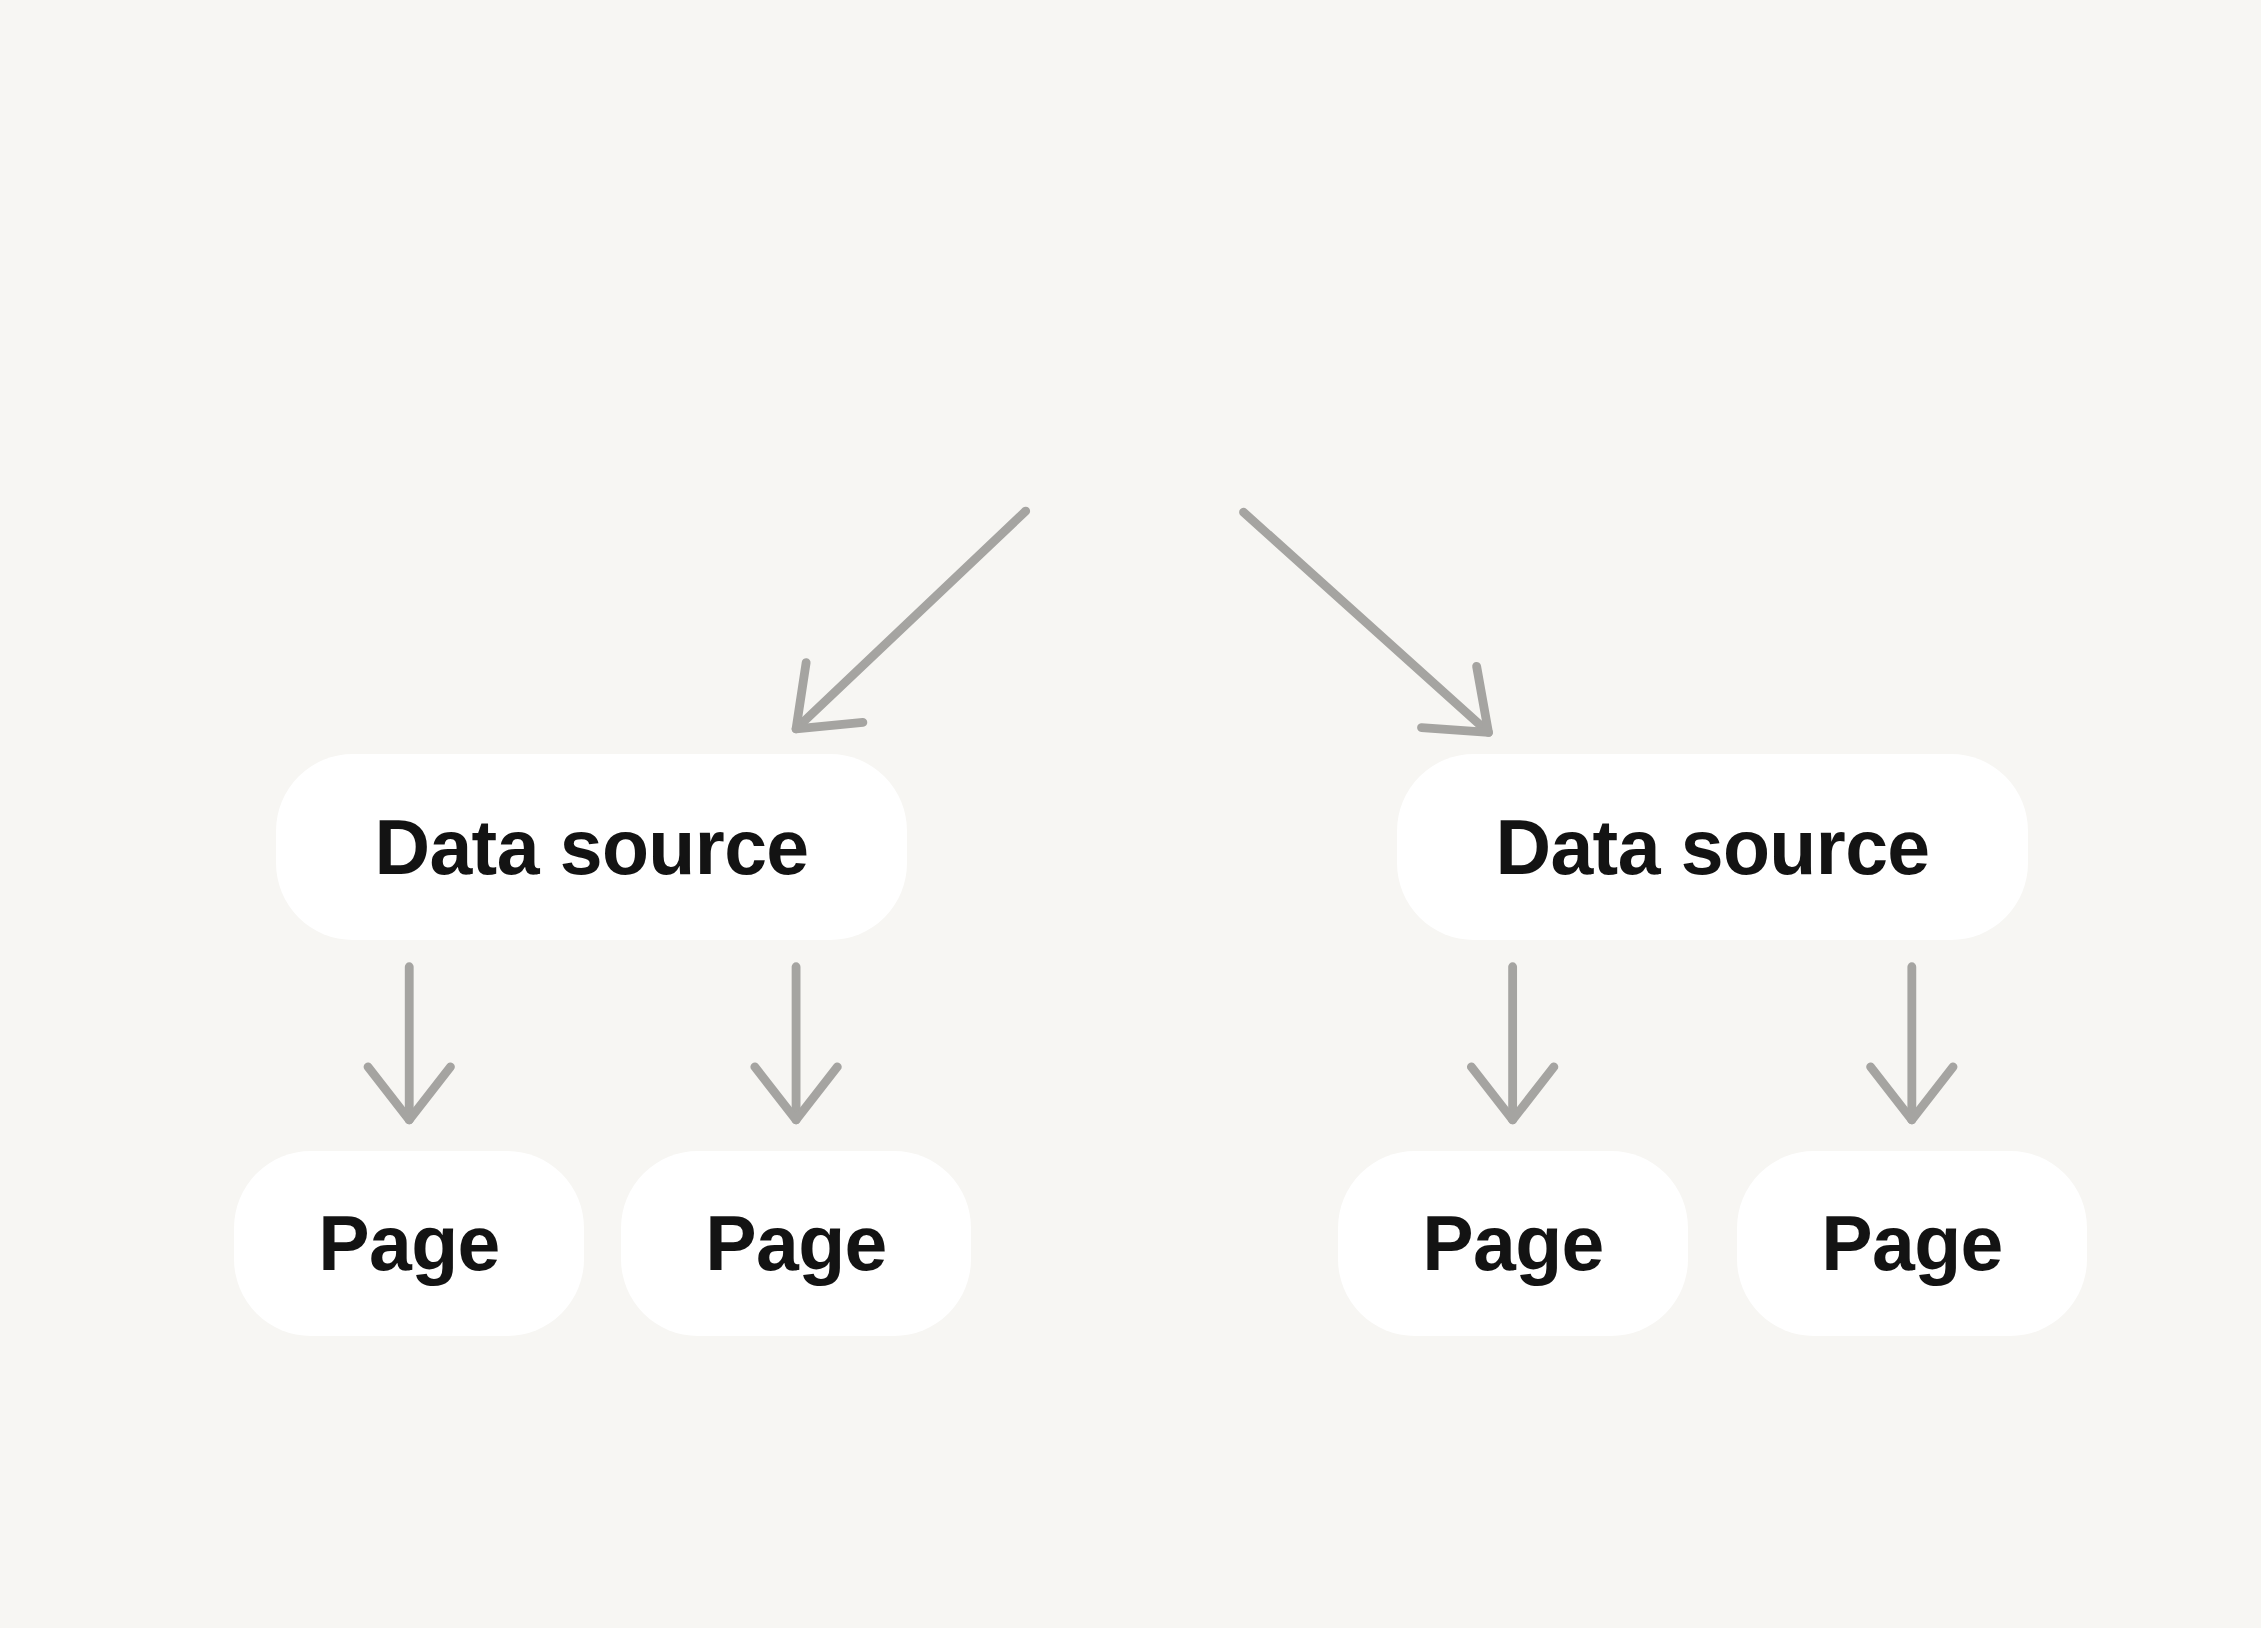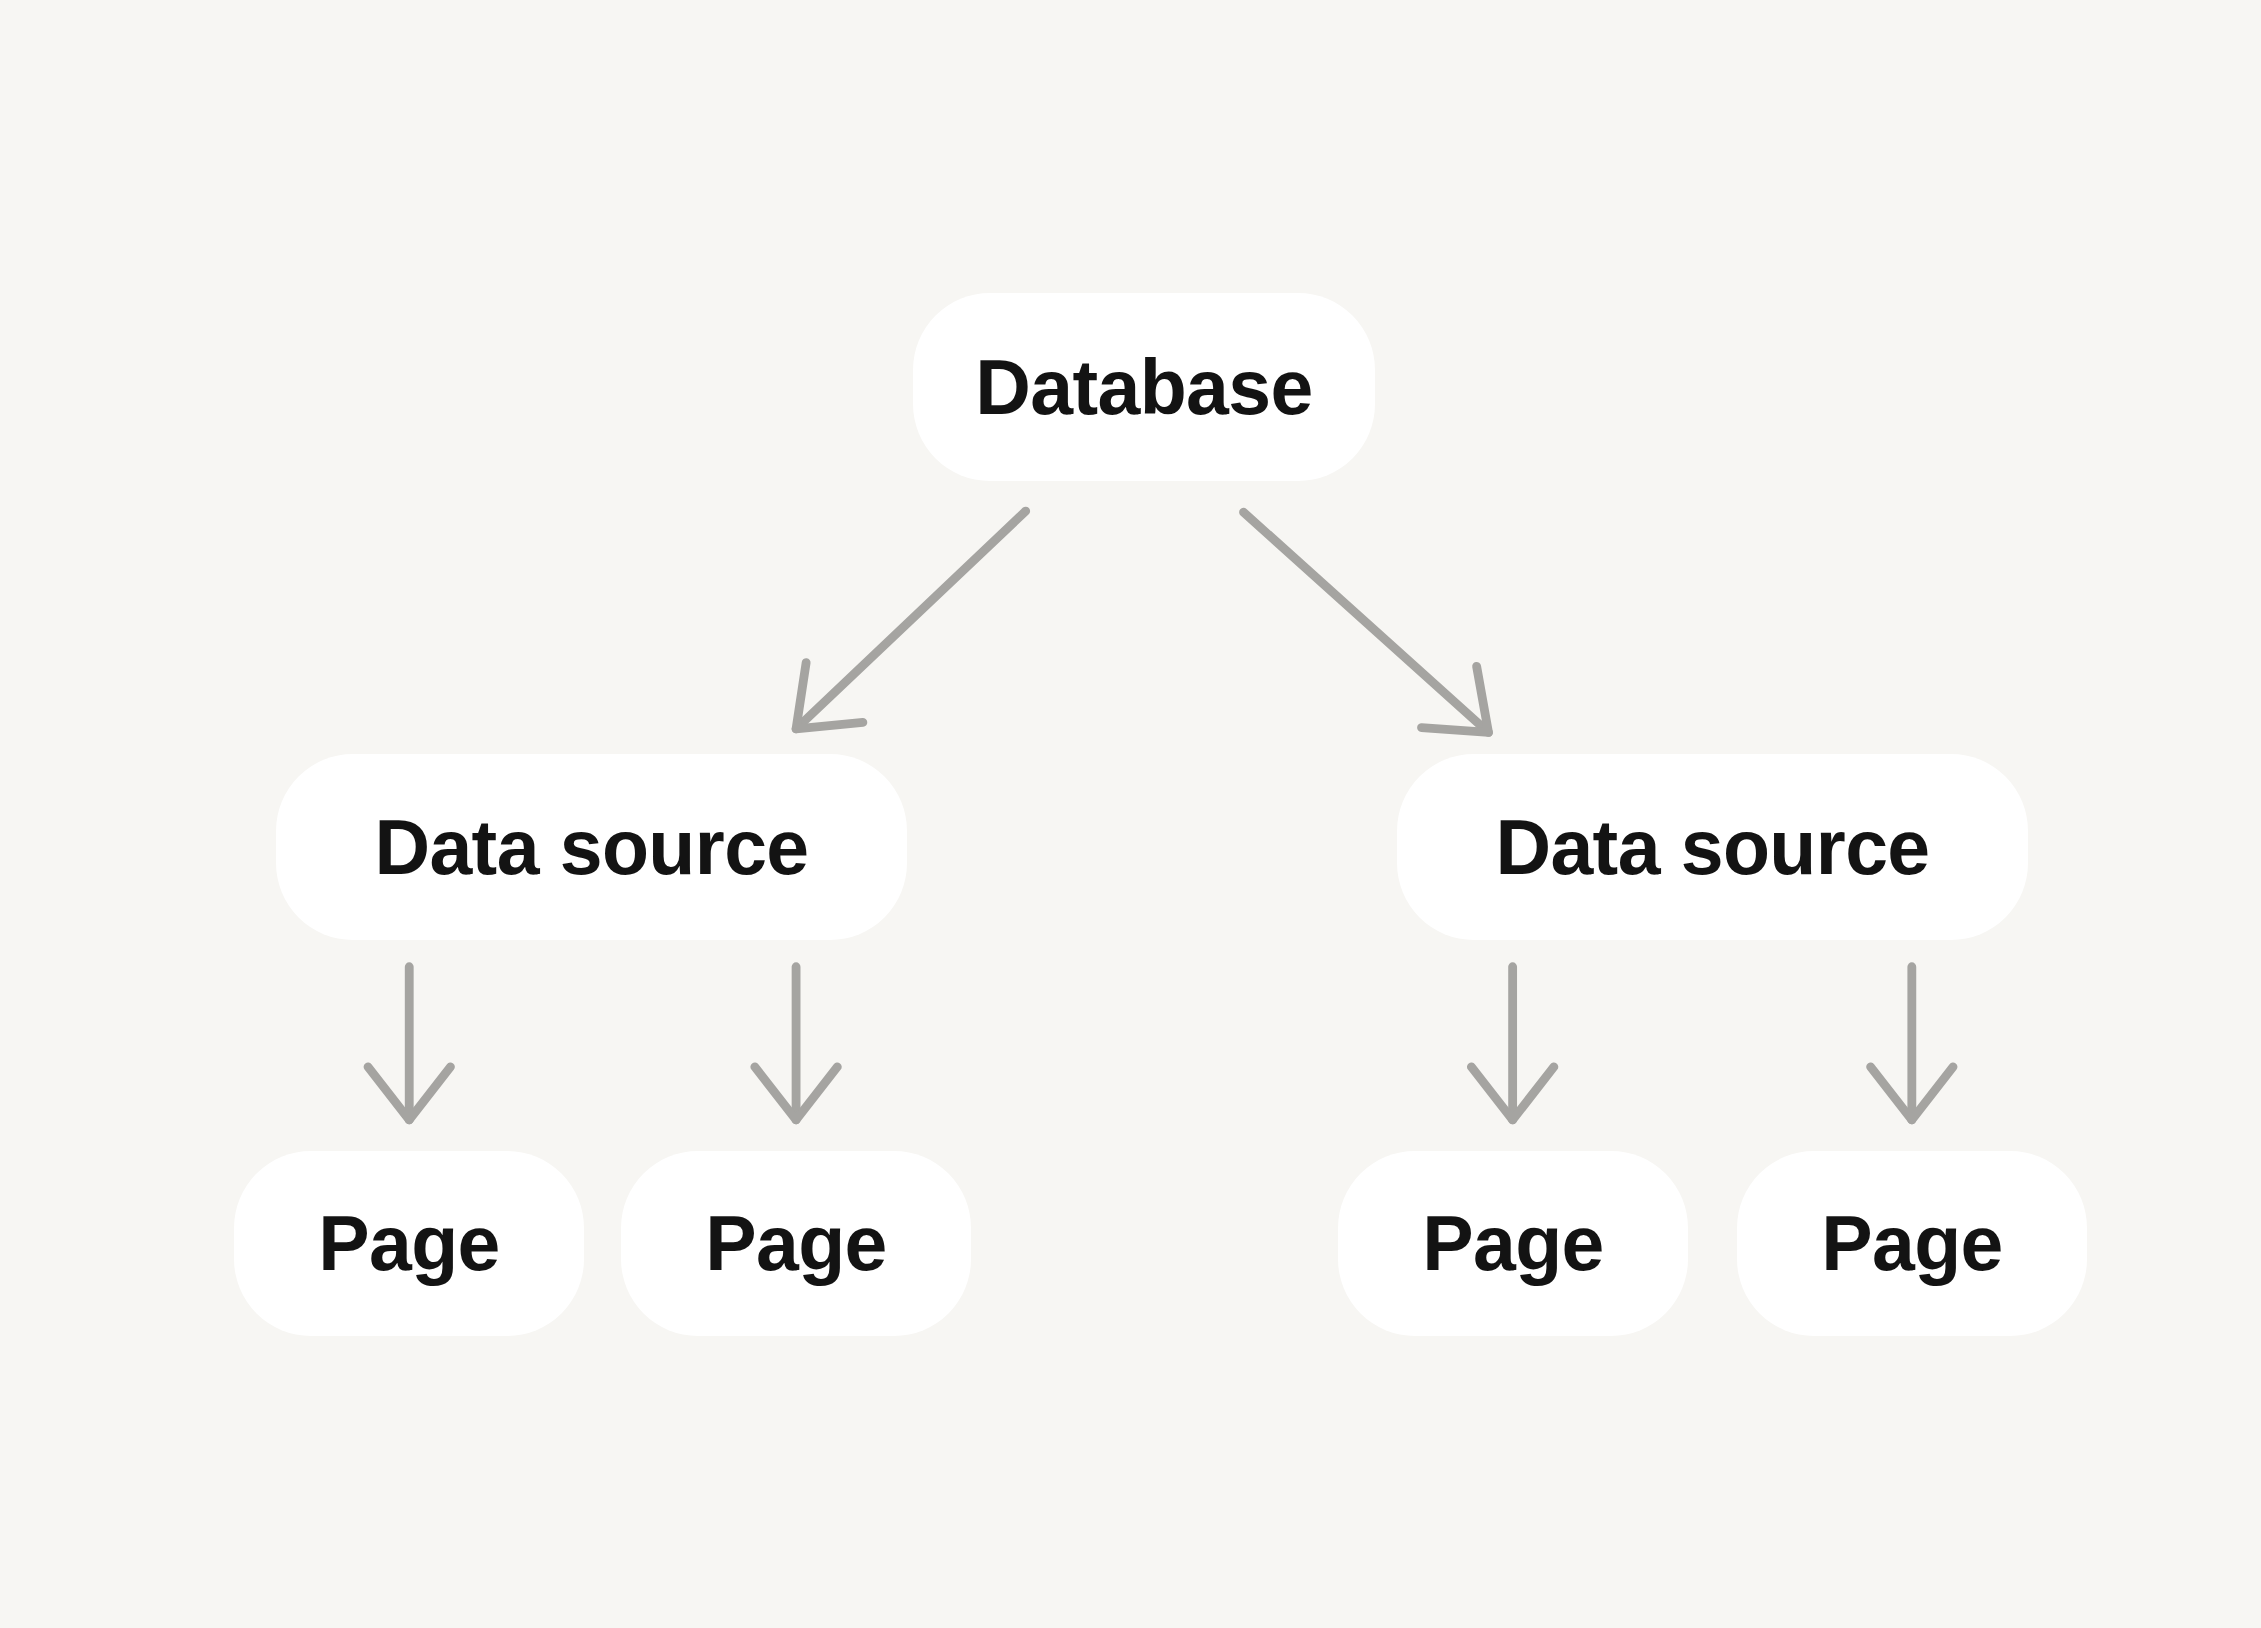--- a/index.html
+++ b/index.html
@@ -56,23 +56,20 @@
     <g stroke="var(--arrow, #A5A4A1)" stroke-width="15" stroke-linecap="round" fill="none">
       <line x1="1742" y1="868" x2="1352" y2="1238" marker-end="url(#head)"></line>
       <line x1="2112" y1="870" x2="2528" y2="1244" marker-end="url(#head)"></line>
       <line x1="695" y1="1642" x2="695" y2="1902" marker-end="url(#head)"></line>
       <line x1="1352" y1="1642" x2="1352" y2="1902" marker-end="url(#head)"></line>
       <line x1="2569" y1="1642" x2="2569" y2="1902" marker-end="url(#head)"></line>
       <line x1="3247" y1="1642" x2="3247" y2="1902" marker-end="url(#head)"></line>
     </g>
   </svg>
 
-  <div class="node" id="n-db">
-    <span>Database</span>
-  </div>
 
   <div class="node" id="n-dsl">
     <span>Data source</span>
   </div>
 
   <div class="node" id="n-dsr">
     <span>Data source</span>
   </div>
 
   <div class="node" id="n-p1">

